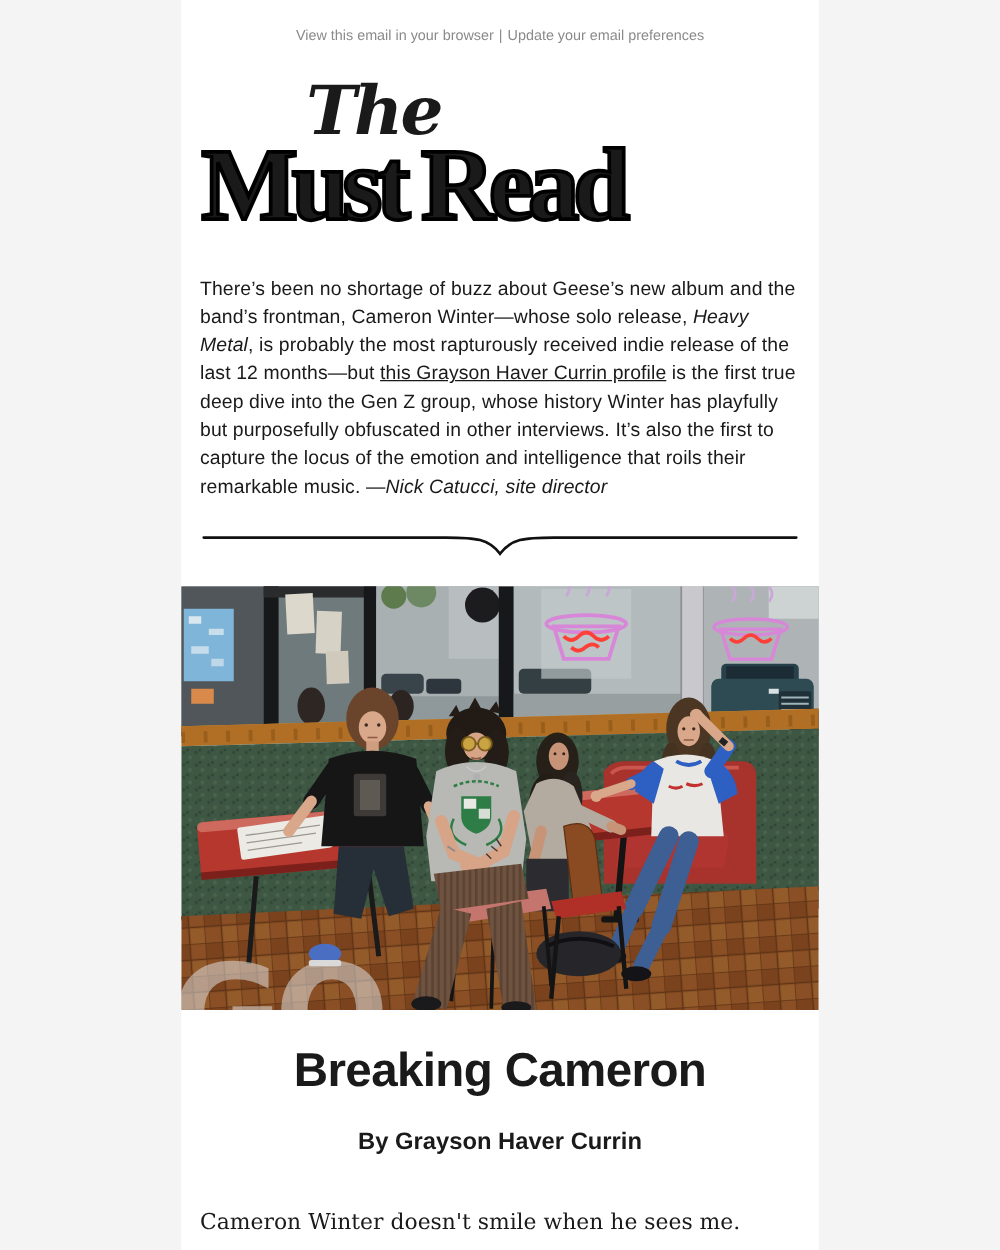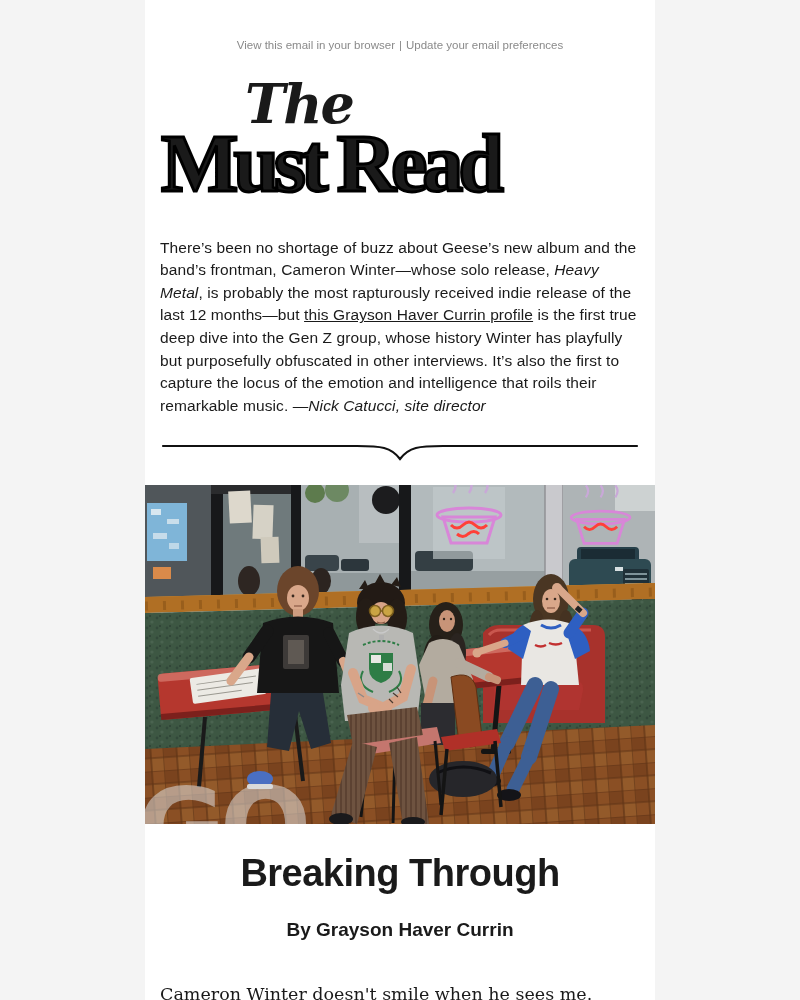--- a/index.html
+++ b/index.html
@@ -2,21 +2,21 @@
 <html style="--page_bg: #f4f4f4; --card_bg: #ffffff; --text: #1a1a1a; --muted: #8a8a8a; --table_red: #b5372e; --wall_green: #3d5743; --floor_brown: #8a4f24; --neon_pink: #d886d8; --denim_blue: #3d5f94;"><head>
 <meta charset="utf-8">
 <style>
   :root{
     --page_bg:#f4f4f4; --card_bg:#ffffff; --text:#1a1a1a; --muted:#8a8a8a;
     --table_red:#b5372e; --wall_green:#3d5743; --floor_brown:#8a4f24;
   }
   *{margin:0;padding:0;box-sizing:border-box;}
   html,body{width:800px;height:1000px;overflow:hidden;}
   body{background:var(--page_bg);font-family:"Liberation Sans",sans-serif;color:var(--text);}
-  .card{width:510px;height:1000px;margin:0 auto;background:var(--card_bg);padding-top:40px;}
+  .card{width:510px;height:1000px;margin:0 auto;background:var(--card_bg);padding-top:24px;}
   .inner{padding:0 15px;}
 
   .preheader{font-size:11.5px;color:var(--muted);text-align:center;line-height:1;}
   .preheader a{color:var(--muted);text-decoration:none;cursor:pointer;}
   .preheader .sep{margin:0 4px;}
 
   .logo{position:relative;width:478px;height:112px;margin:31px auto 0;}
   .logo-the{position:absolute;left:84px;top:-6px;font-family:"DejaVu Serif",serif;
     font-style:italic;font-weight:700;font-size:54px;line-height:1;letter-spacing:-2px;}
   .logo-must{position:absolute;left:0;right:0;top:40px;
@@ -288,17 +288,17 @@
         <polygon points="208,256 186,330 212,339 232,262" fill="url(#cord)"></polygon>
         <polygon points="244,258 258,339 284,339 272,252" fill="url(#cord)"></polygon>
         <ellipse cx="196" cy="334" rx="12" ry="6" fill="#1a1a1c"></ellipse>
         <ellipse cx="268" cy="337" rx="12" ry="5" fill="#1a1a1c"></ellipse>
       </g>
 
       <text x="-8" y="380" font-family="DejaVu Sans, sans-serif" font-weight="bold" font-size="108" letter-spacing="-6" fill="#dcdcdc" opacity="0.55">GQ</text>
     </svg>
   </div>
 
-  <h1 class="headline inner">Breaking Through</h1>
+  <h1 class="headline inner">Breaking Cameron</h1>
   <div class="byline inner">By Grayson Haver Currin</div>
   <p class="opening inner">Cameron Winter doesn't smile when he sees me.</p>
 
 </div>
 
 </body></html>

